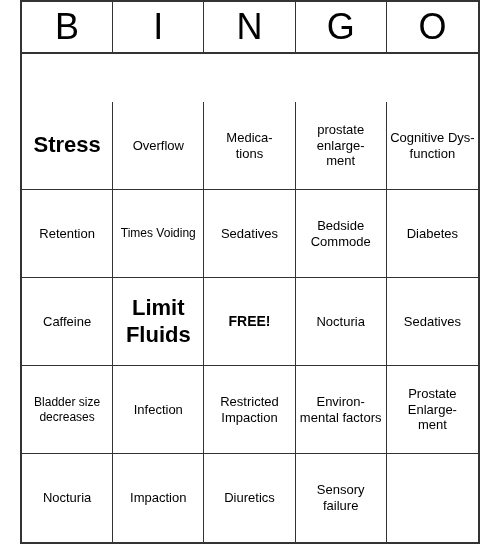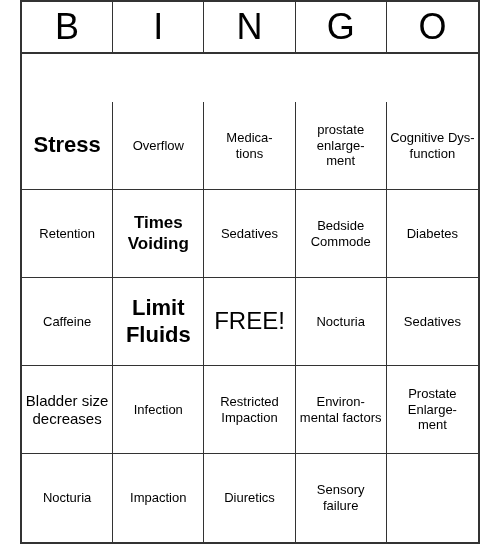--- a/index.html
+++ b/index.html
@@ -48,26 +48,26 @@
       font-size: 13px;
       line-height: 1.2;
     }
     .cell:nth-child(5n) { border-right: none; }
     .cell:nth-child(n+21) { border-bottom: none; }
     .cell.large-text {
       font-size: 22px;
       font-weight: bold;
     }
     .cell.medium-text {
-      font-size: 17px;
-      font-weight: bold;
+      font-size: 12px;
+      font-weight: normal;
     }
     .cell.free {
-      font-size: 24px;
-      font-weight: normal;
+      font-size: 14px;
+      font-weight: bold;
     }
   </style>
 </head>
 <body>
 
 <div class="bingo-card">
   <div class="header-row">
   <div class="header-cell">B</div>
       <div class="header-cell">I</div>
       <div class="header-cell">N</div>
@@ -83,21 +83,21 @@
       <div class="cell">Retention</div>
       <div class="cell medium-text">Times Voiding</div>
       <div class="cell">Sedatives</div>
       <div class="cell">Bedside Commode</div>
       <div class="cell">Diabetes</div>
       <div class="cell">Caffeine</div>
       <div class="cell large-text">Limit Fluids</div>
       <div class="cell free">FREE!</div>
       <div class="cell">Nocturia</div>
       <div class="cell">Sedatives</div>
-      <div class="cell" style="font-size: 15px;">Bladder size decreases</div>
+      <div class="cell" style="font-size: 12px;">Bladder size decreases</div>
       <div class="cell">Infection</div>
       <div class="cell">Restricted Impaction</div>
       <div class="cell">Environ-<br>mental factors</div>
       <div class="cell">Prostate Enlarge-<br>ment</div>
       <div class="cell">Nocturia</div>
       <div class="cell">Impaction</div>
       <div class="cell">Diuretics</div>
       <div class="cell">Sensory failure</div>
     </div>
 </div>

